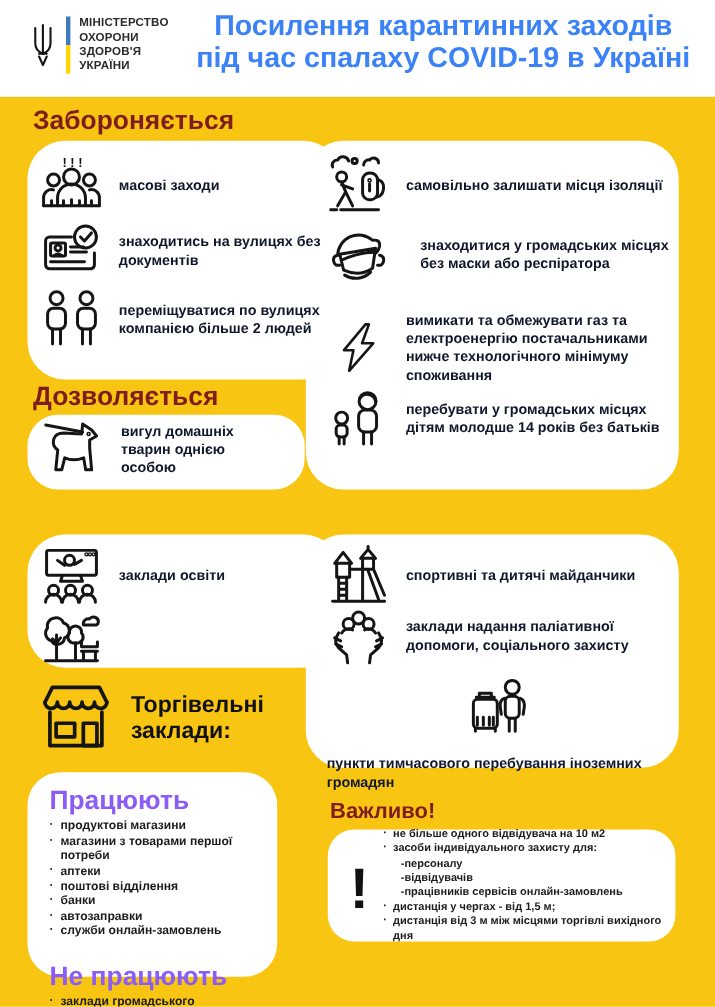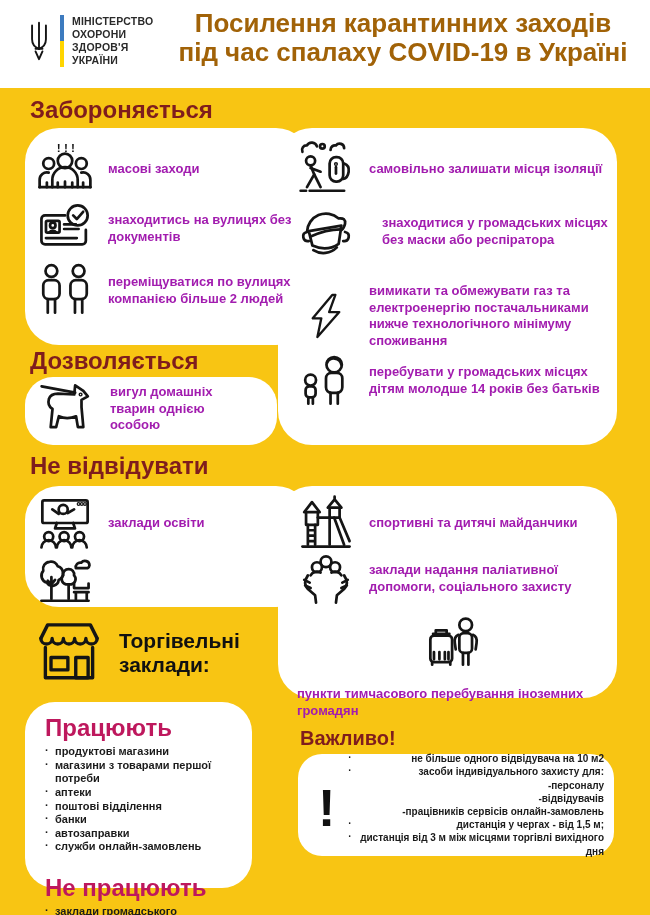--- a/index.html
+++ b/index.html
@@ -5,45 +5,45 @@
   html,body{margin:0;padding:0;}
   .page{position:relative;width:650px;height:915px;background:#F8C513;font-family:"Liberation Sans",sans-serif;color:#1b1b1b;overflow:hidden;}
   
   .header{position:absolute;left:0;top:0;width:650px;height:88px;background:#ffffff;}
   .logo{position:absolute;left:26px;top:15px;display:flex;align-items:center;gap:8px;}
   .trident{width:26px;height:52px;}
   .flagbar{width:4px;height:52px;display:flex;flex-direction:column;}
   .flagbar .b{flex:1;background:#3D7BBF;}
   .flagbar .y{flex:1;background:#FFD500;}
   .ministry{font-size:10.5px;font-weight:700;line-height:1.25;letter-spacing:.2px;color:#2a2a2a;}
-  .title{position:absolute;left:162px;top:9px;width:482px;text-align:center;font-size:26px;font-weight:800;line-height:1.1;color:#a16207;}
+  .title{position:absolute;left:162px;top:9px;width:482px;text-align:center;font-size:26px;font-weight:800;line-height:1.1;color:#3b82f6;}
   
   .h2{position:absolute;font-size:24px;font-weight:800;color:#7f1d1d;}
   
   .card{position:absolute;background:#ffffff;border-radius:34px;}
   
   .item{position:absolute;display:flex;align-items:center;gap:14px;}
   .ic{flex:0 0 58px;width:58px;height:58px;display:flex;align-items:center;justify-content:center;}
   .ic svg{width:58px;height:58px;}
   .ic.small svg{width:50px;height:50px;}
-  .tx{font-size:13px;font-weight:700;line-height:1.28;color:#a21caf;}
+  .tx{font-size:13px;font-weight:700;line-height:1.28;color:#0f172a;}
   .sv{stroke:#151515;stroke-width:3;fill:none;stroke-linecap:round;stroke-linejoin:round;}
   
   .shop-title{font-size:21px;font-weight:800;line-height:1.15;color:#111;}
   
   .workcard{position:absolute;left:25px;top:702px;width:227px;height:186px;background:#fff;border-radius:30px;padding:10px 16px 0 20px;box-sizing:border-box;}
-  .h3{font-size:24px;font-weight:800;color:#be185d;margin:2px 0 3px 0;}
+  .h3{font-size:24px;font-weight:800;color:#8b5cf6;margin:2px 0 3px 0;}
   .blist{list-style:none;margin:0;padding:0;font-size:11px;font-weight:700;line-height:1.24;}
   .blist li{position:relative;padding-left:10px;}
   .blist li::before{content:"·";position:absolute;left:0;top:-1px;font-weight:900;}
   
   .impcard{position:absolute;left:298px;top:754px;width:316px;height:102px;background:#fff;border-radius:24px;display:flex;align-items:center;gap:13px;padding:8px 10px 8px 20px;box-sizing:border-box;}
   .excl{font-size:52px;font-weight:900;line-height:.9;color:#111;padding-top:6px;}
   .implist{font-size:10px;font-weight:700;line-height:1.32;}
-  .imp-li{position:relative;padding-left:9px;text-align:right;}
+  .imp-li{position:relative;padding-left:9px;}
   .imp-li.b::before{content:"·";position:absolute;left:0;top:-1px;font-weight:900;}
   .imp-li.sub{padding-left:16px;}
 </style>
 </head>
 <body>
 
 <div class="page">
 
   <div class="header">
     <div class="logo">
@@ -185,21 +185,20 @@
     <span class="ic">
       <svg class="sv" viewBox="0 0 64 64">
         <path d="M4,7 L41,14"></path>
         <path d="M40,16 L41,6 L50,12 L55,18 L48,22 L48,30 L50,52 H44 L42,40 Q32,44 23,40 L20,52 H14 L16,32 Q10,28 12,21 Q14,15 22,15 Z"></path>
         <circle cx="47" cy="16" r="0.8"></circle>
       </svg>
     </span>
     <span class="tx" style="max-width:126px;">вигул домашніх тварин однією особою</span>
   </div>
 
-  <div class="h2" style="left:30px;top:452px;">Не відвідувати</div>
   <div class="card" style="left:25px;top:486px;width:285px;height:121px;"></div>
   <div class="card" style="left:278px;top:486px;width:339px;height:212px;"></div>
 
   <div class="item" style="left:36px;top:494px;width:262px;">
     <span class="ic">
       <svg class="sv" viewBox="0 0 64 64">
         <rect x="7" y="7" width="50" height="25" rx="2"></rect>
         <circle cx="47" cy="11" r="0.7"></circle>
           <circle cx="50.5" cy="11" r="0.7"></circle>
           <circle cx="54" cy="11" r="0.7"></circle>

